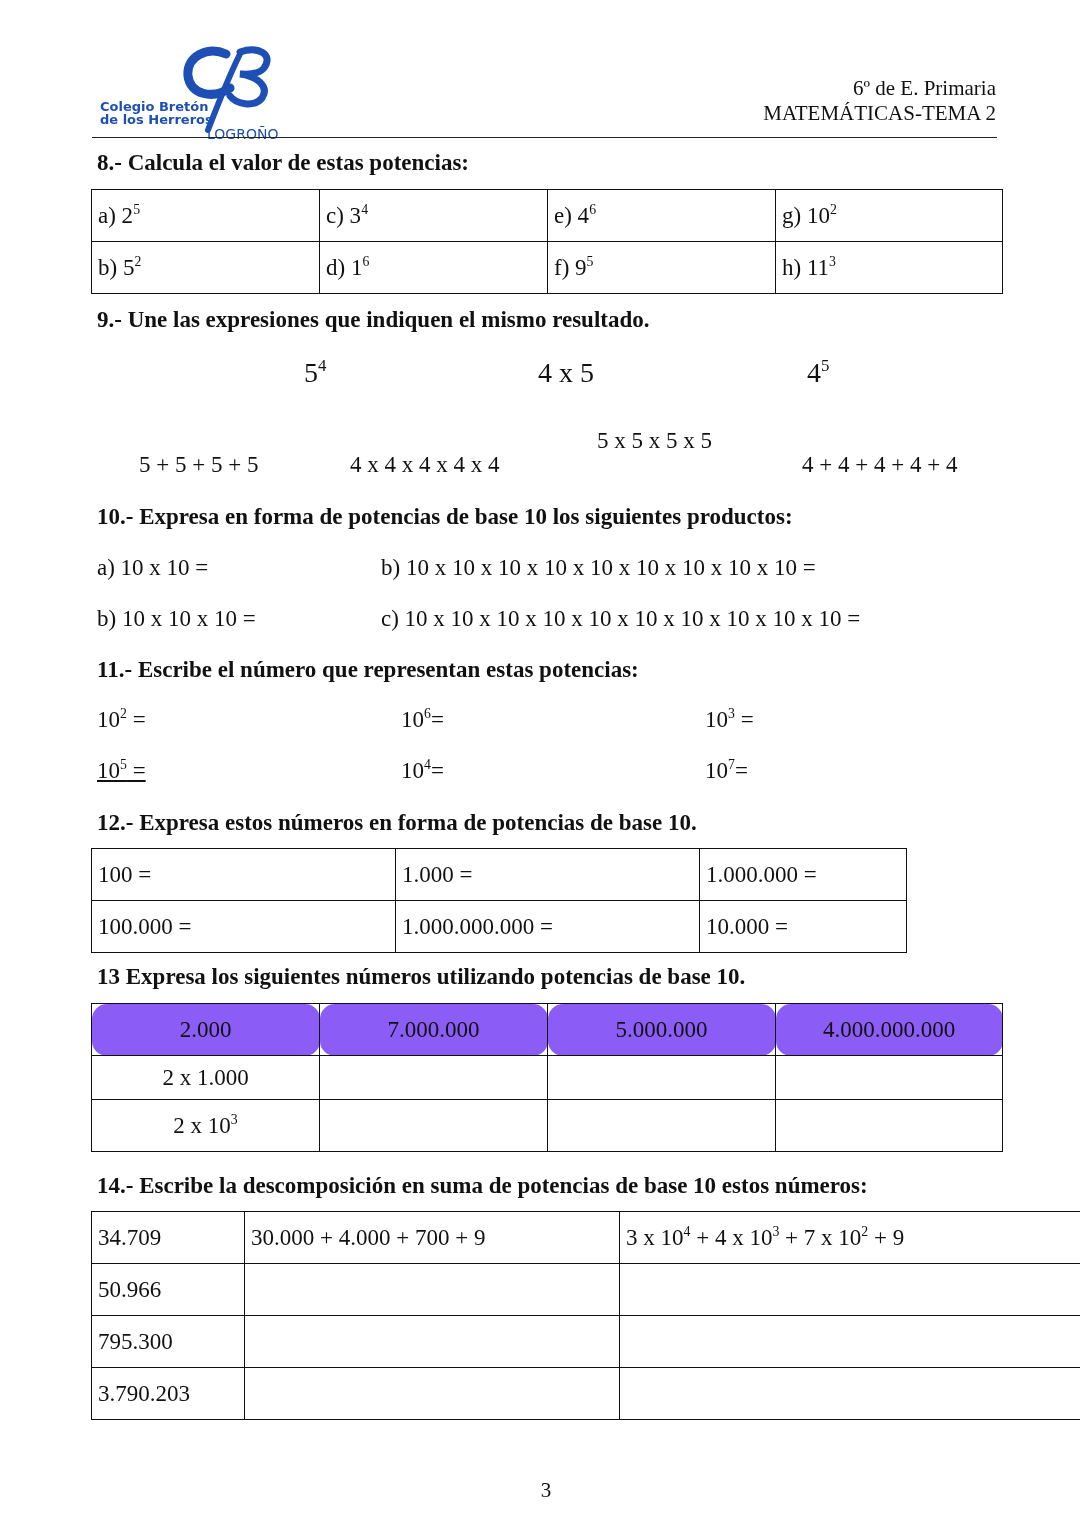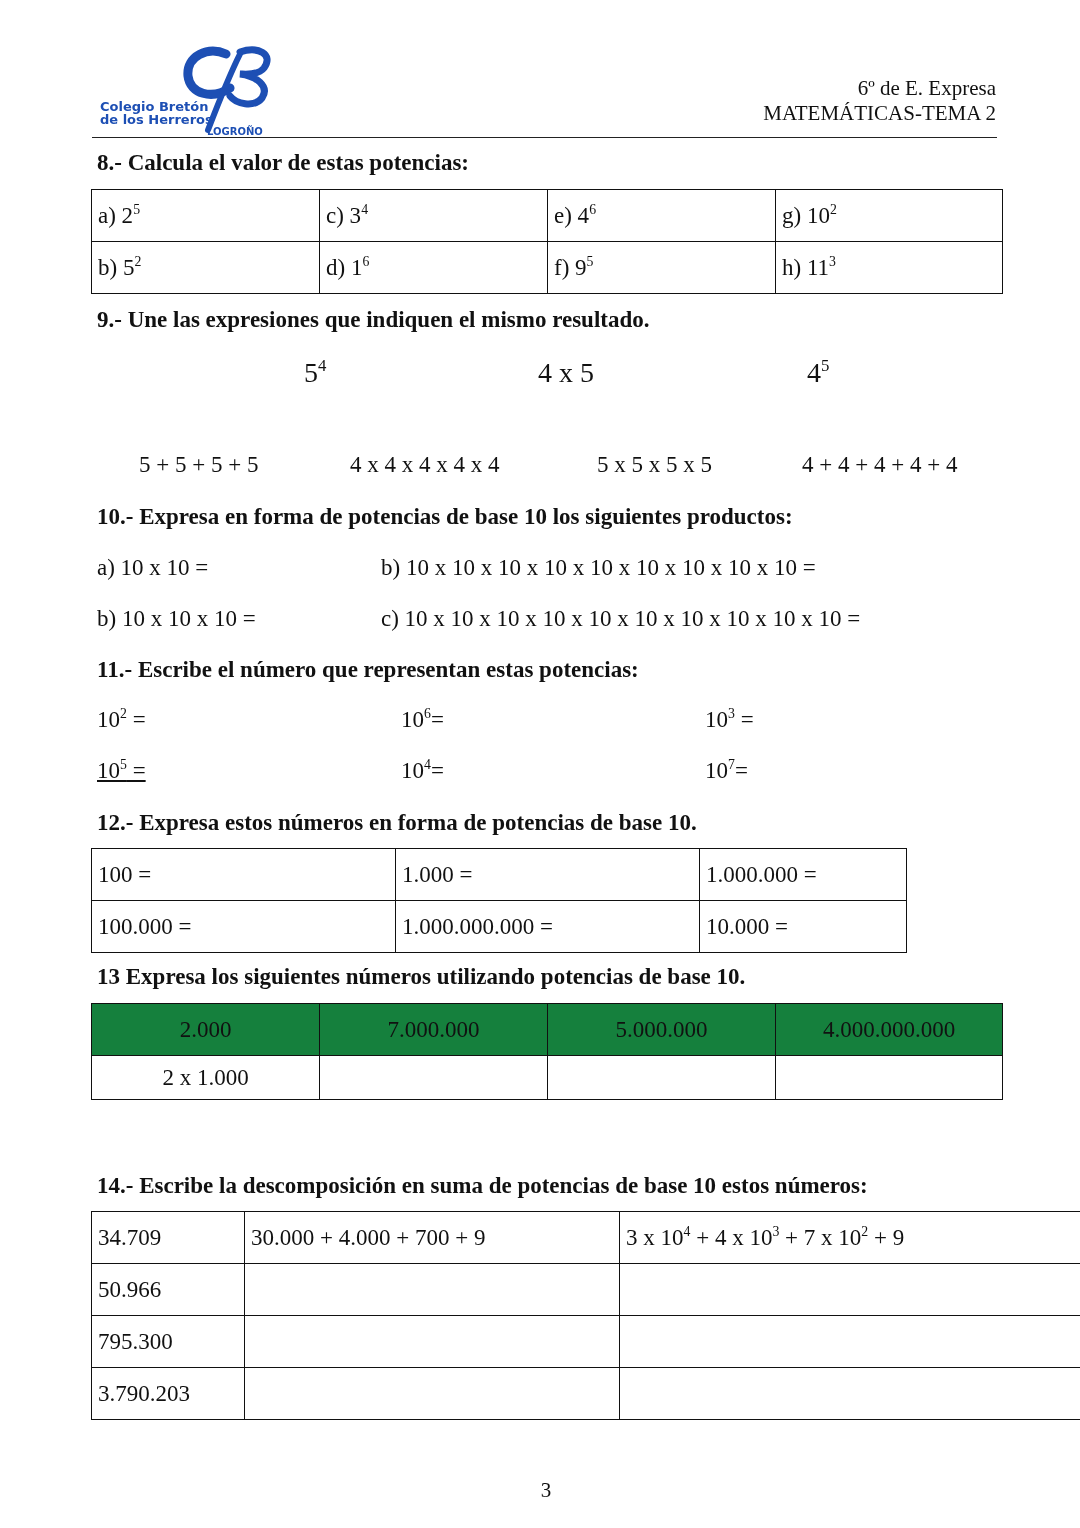--- a/index.html
+++ b/index.html
@@ -4,53 +4,53 @@
 <style>
   html, body { margin: 0; padding: 0; background: #ffffff; }
   body { width: 1080px; height: 1528px; position: relative; overflow: hidden;
          font-family: "Liberation Serif", "DejaVu Serif", serif; color: #111; }
   .abs { position: absolute; }
   sup { font-size: 0.6em; vertical-align: 0.65em; line-height: 0; }
 
   
   .logo-text { font-family: "DejaVu Sans", "Liberation Sans", sans-serif; font-weight: bold;
                color: #1d4fb4; font-size: 13px; line-height: 13px; left: 100px; top: 100px; }
-  .logo-city { font-family: "DejaVu Sans", "Liberation Sans", sans-serif; font-weight: bold;
-               color: #1d4fb4; font-size: 10px; left: 207px; top: 126px; }
+  .logo-city { font-family: "DejaVu Sans", "Liberation Sans", sans-serif; font-weight: normal;
+               color: #1d4fb4; font-size: 14px; left: 207px; top: 126px; }
   .logo-mark { left: 178px; top: 44px; width: 100px; height: 90px; }
   .hdr-right { right: 84px; top: 76px; text-align: right; font-size: 21px; line-height: 25px; }
   .hdr-rule { left: 92px; top: 137px; width: 905px; height: 0; border-top: 1.5px solid #222; }
 
   .q-title { left: 97px; font-weight: bold; font-size: 23px; }
   .line { font-size: 23px; }
 
   table.grid { position: absolute; border-collapse: collapse; font-size: 23px; }
   table.grid td { border: 1.5px solid #111; padding: 0 6px; vertical-align: middle; }
   table.grid td.center { text-align: center; }
-  table.grid td.shade { background: #15803d; }
+  table.grid td.shade { background: #8b5cf6; border-radius: 15px; }
 
   .page-num { left: 0; width: 1092px; text-align: center; top: 1478px; font-size: 21px; }
 </style>
 </head>
 <body>
 
 <div class="abs logo-mark">
   <svg width="100" height="90" viewBox="0 0 100 90">
     <path d="M48 10 C30 2 8 12 10 32 C12 50 34 56 52 44" fill="none" stroke="#1d4fb4" stroke-width="9" stroke-linecap="round"></path>
     <path d="M62 8 C80 2 96 10 86 24 C80 32 66 30 62 30 C78 32 92 42 84 54 C76 64 58 60 52 52" fill="none" stroke="#1d4fb4" stroke-width="7" stroke-linecap="round"></path>
     <path d="M62 10 C52 30 40 60 30 86" fill="none" stroke="#1d4fb4" stroke-width="6" stroke-linecap="round"></path>
   </svg>
 </div>
 <div class="abs logo-text">
   <div>Colegio Bretón</div>
   <div>de los Herreros</div>
 </div>
 <div class="abs logo-city">LOGROÑO</div>
 <div class="abs hdr-right">
-  <div>6º de E. Expresa</div>
+  <div>6º de E. Primaria</div>
   <div>MATEMÁTICAS-TEMA 2</div>
 </div>
 <div class="abs hdr-rule"></div>
 
 <div class="abs q-title" style="top:150px;">8.- Calcula el valor de estas potencias:</div>
 <table class="grid" style="left:91px; top:189px; width:912px;">
   <tbody>
       <tr style="height:52px;">
     <td style="width:215px;"><span>a) 2</span><sup>5</sup></td>
     <td style="width:215px;"><span>c) 3</span><sup>4</sup></td>
@@ -65,21 +65,21 @@
   </tr>
 </tbody>
   </table>
 
 <div class="abs q-title" style="top:307px;">9.- Une las expresiones que indiquen el mismo resultado.</div>
 <div class="abs" style="left:304px; top:357px; font-size:28px;"><span>5</span><sup>4</sup></div>
 <div class="abs" style="left:538px; top:357px; font-size:28px;"><span>4 x 5</span></div>
 <div class="abs" style="left:807px; top:357px; font-size:28px;"><span>4</span><sup>5</sup></div>
 <div class="abs line" style="left:139px; top:452px;">5 + 5 + 5 + 5</div>
 <div class="abs line" style="left:350px; top:452px;">4 x 4 x 4 x 4 x 4</div>
-<div class="abs line" style="left:597px; top:452px;">5 x 5 x 5 x 5</div>
+<div class="abs line" style="left:597px; top:428px;">5 x 5 x 5 x 5</div>
 <div class="abs line" style="left:802px; top:452px;">4 + 4 + 4 + 4 + 4</div>
 
 <div class="abs q-title" style="top:504px;">10.- Expresa en forma de potencias de base 10 los siguientes productos:</div>
 <div class="abs line" style="left:97px; top:555px;">a) 10 x 10 =</div>
 <div class="abs line" style="left:381px; top:555px;">b) 10 x 10 x 10 x 10 x 10 x 10 x 10 x 10 x 10 =</div>
 <div class="abs line" style="left:97px; top:606px;">b) 10 x 10 x 10 =</div>
 <div class="abs line" style="left:381px; top:606px;">c) 10 x 10 x 10 x 10 x 10 x 10 x 10 x 10 x 10 x 10 =</div>
 
 <div class="abs q-title" style="top:657px;">11.- Escribe el número que representan estas potencias:</div>
 <div class="abs line" style="left:97px; top:707px;"><span>10</span><sup>2</sup><span> =</span></div>
@@ -113,20 +113,26 @@
     <td class="center shade" style="width:215px;">7.000.000</td>
     <td class="center shade" style="width:215px;">5.000.000</td>
     <td class="center shade">4.000.000.000</td>
   </tr>
   <tr style="height:44px;">
     <td class="center">2 x 1.000</td>
     <td></td>
     <td></td>
     <td></td>
   </tr>
+  <tr style="height:52px;">
+    <td class="center"><span>2 x 10</span><sup>3</sup></td>
+    <td></td>
+    <td></td>
+    <td></td>
+  </tr>
 </tbody>
   </table>
 
 <div class="abs q-title" style="top:1173px;">14.- Escribe la descomposición en suma de potencias de base 10 estos números:</div>
 <table class="grid" style="left:91px; top:1211px; width:1052px;">
   <tbody>
       <tr style="height:52px;">
     <td style="width:140px;">34.709</td>
     <td style="width:362px;">30.000 + 4.000 + 700 + 9</td>
     <td><span>3 x 10</span><sup>4</sup><span> + 4 x 10</span><sup>3</sup><span> + 7 x 10</span><sup>2</sup><span> + 9</span></td>

